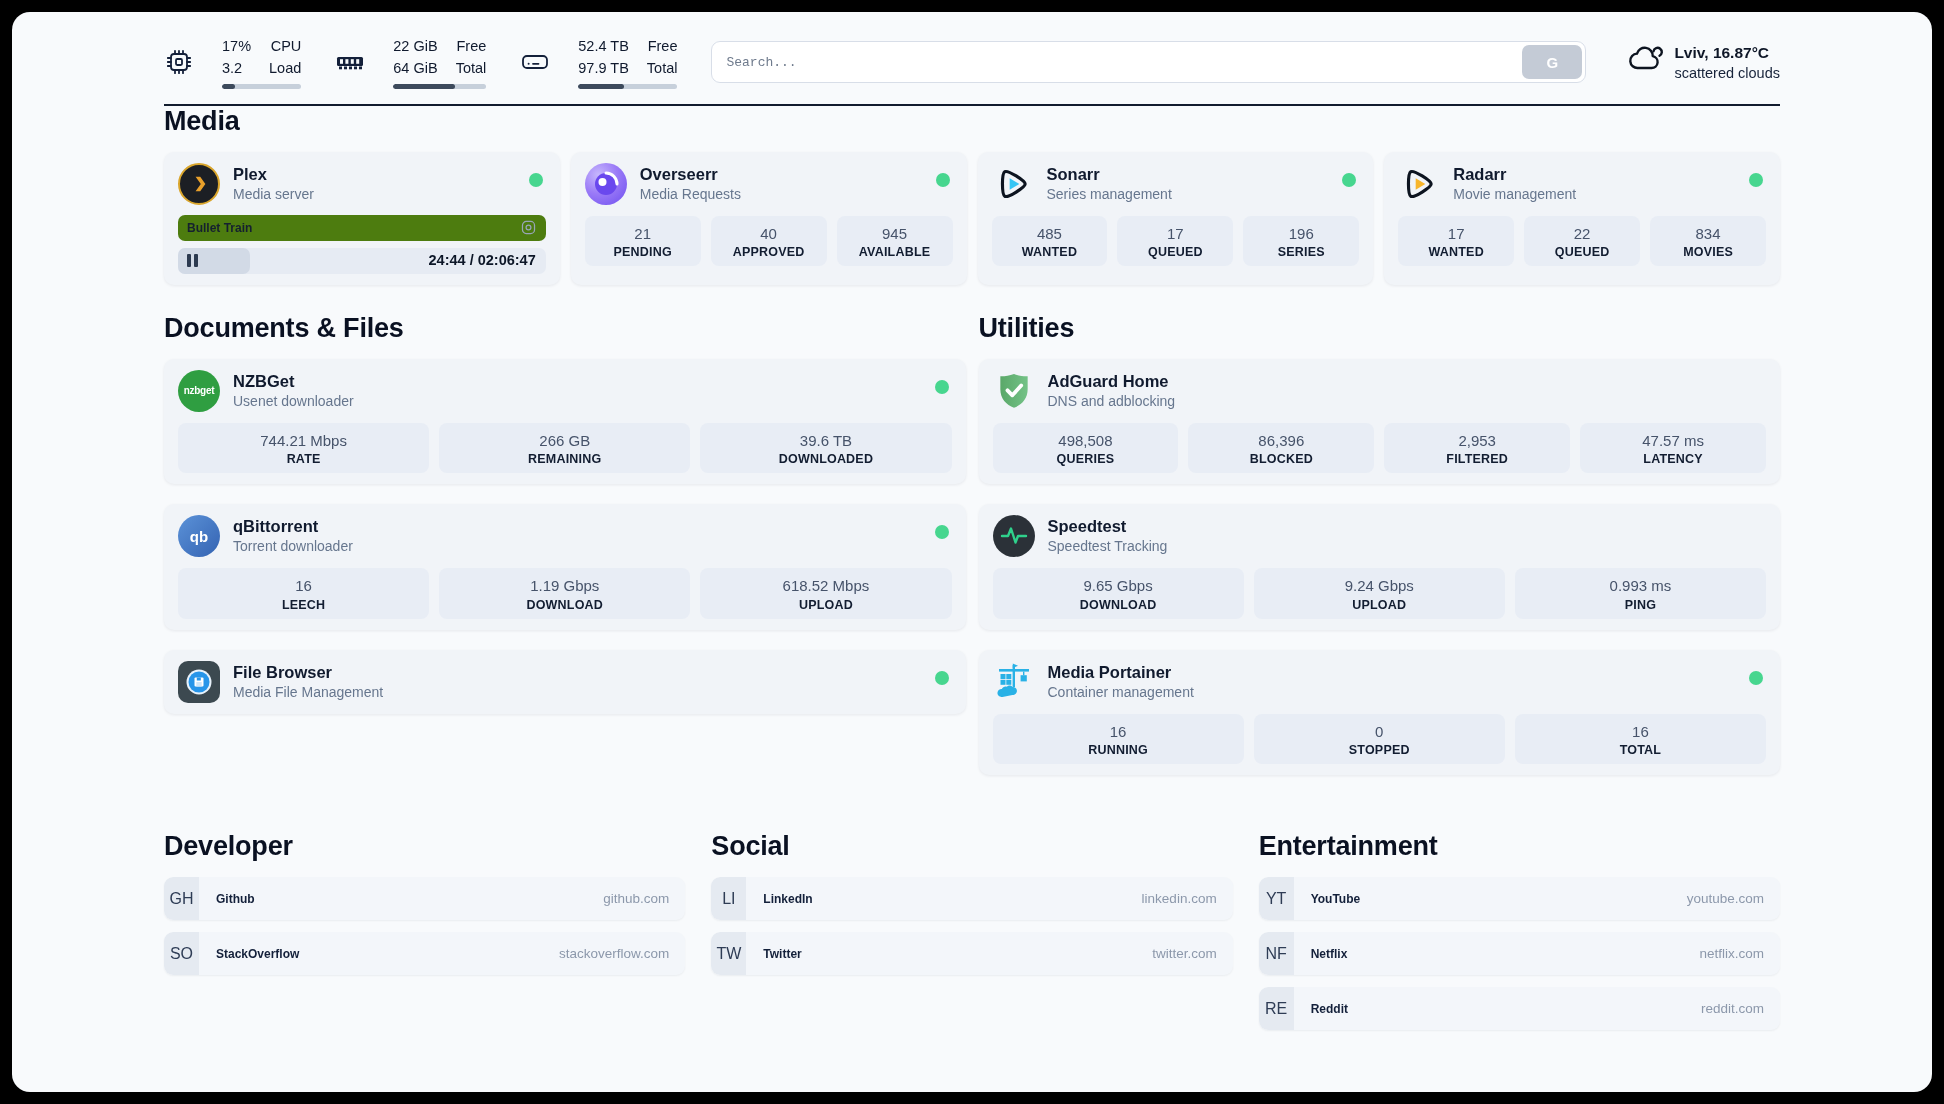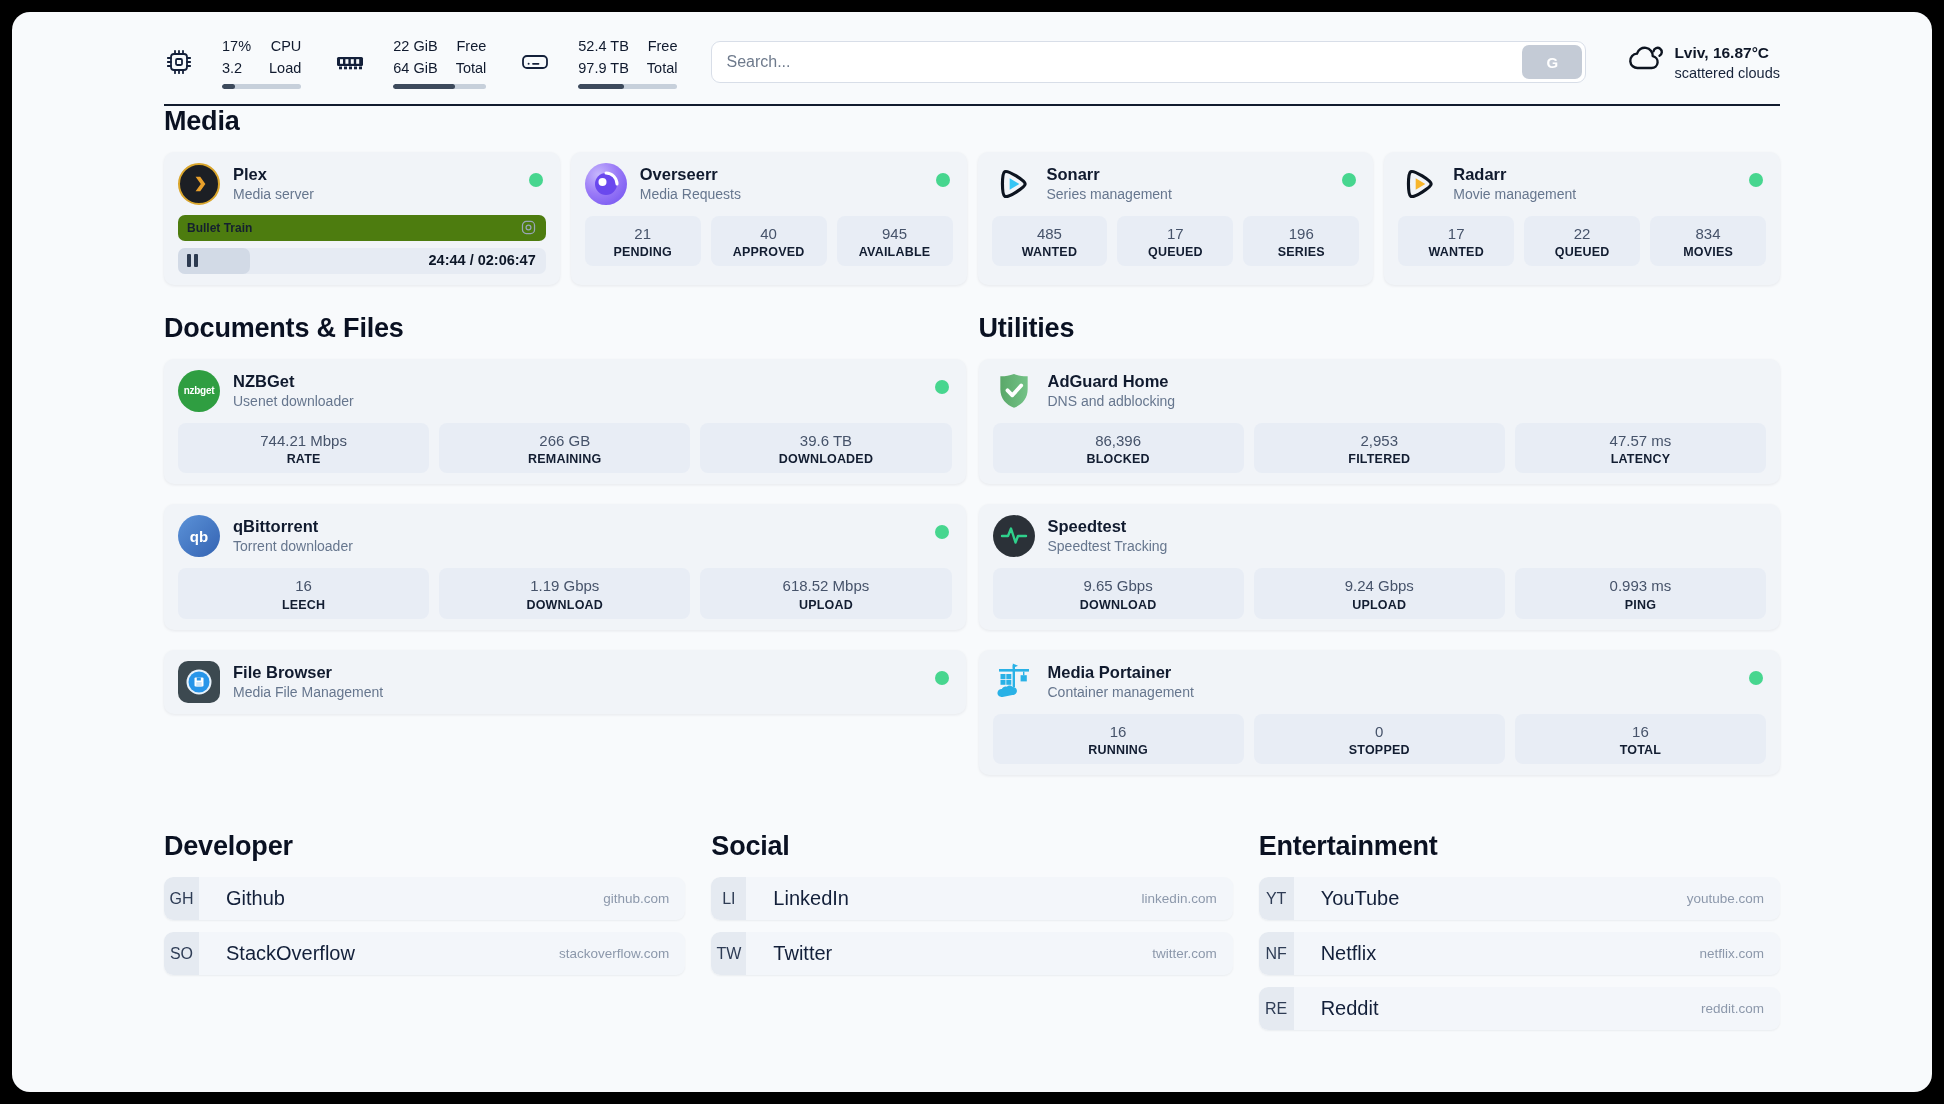--- a/index.html
+++ b/index.html
@@ -13,21 +13,21 @@
   .res svg{display:block;flex:none;}
   .res-body{display:flex;flex-direction:column;}
   .res-rows{display:flex;justify-content:space-between;gap:18px;font-size:14.5px;font-weight:500;color:#101a2e;line-height:1.5;}
   .res-col span{display:block;white-space:nowrap;}
   .res-col.labs{text-align:right;}
   .track{margin-top:4px;height:5px;border-radius:3px;background:#c7d0db;overflow:hidden;}
   .fill{height:100%;border-radius:3px;background:#3d4a5c;}
 
   .search{flex:1;position:relative;margin-right:42px;}
   .search input{width:100%;height:42px;box-sizing:border-box;border:1px solid #d8dee8;border-radius:9px;background:#fff;
-        padding:0 78px 0 14px;font-size:16px;color:#0e1627;outline:none;font-family:Liberation Sans, sans-serif;}
+        padding:0 78px 0 14px;font-size:13px;color:#0e1627;outline:none;font-family:Liberation Mono, monospace;}
   .search input::placeholder{color:#6e7a8c;}
   .gbtn{position:absolute;right:4px;top:4px;width:60px;height:34px;border:none;border-radius:7px;background:#c4cbd6;
         color:#fff;font-size:15px;font-weight:600;font-family:inherit;cursor:pointer;display:flex;align-items:center;justify-content:center;}
   .weather{display:flex;align-items:flex-start;gap:6px;}
   .w1{font-size:15.5px;font-weight:600;color:#0e1627;line-height:1.45;}
   .w2{font-size:14.5px;color:#17233a;line-height:1.3;}
 
   .divider{margin-top:15px;border-bottom:2px solid #121c2e;}
 
   
@@ -61,21 +61,21 @@
   .columns{display:grid;grid-template-columns:1fr 1fr;gap:13px;margin-top:28px;align-items:start;}
   .stack{display:flex;flex-direction:column;gap:20px;}
 
   
   .bottom{display:grid;grid-template-columns:1fr 1fr 1fr;gap:26px;margin-top:56px;}
   .bm-list{display:flex;flex-direction:column;gap:12px;}
   .bm{display:flex;align-items:center;height:43px;background:#f3f6fa;border-radius:9px;overflow:hidden;
       text-decoration:none;box-shadow:0 1px 2px rgba(20,30,50,.06);cursor:pointer;}
   .ab{width:35px;align-self:stretch;background:#e5eaf1;display:flex;align-items:center;justify-content:center;
       font-size:16px;color:#2e3c55;font-weight:500;border-radius:9px 0 0 9px;}
-  .nm{font-size:20px;color:#13203a;padding-left:27px;font-weight:400;}
+  .nm{font-size:12px;color:#13203a;padding-left:17px;font-weight:700;}
   .dm{margin-left:auto;padding-right:16px;font-size:13.5px;color:#8c98ab;}
 
   
   .icon-plex{background:#1c1f24;border:2px solid #d9a52c;}
   .icon-ov{background:radial-gradient(circle at 32% 28%,#c7b8fd 0%,#9b7bf7 45%,#6d4df0 100%);}
   .icon-plain{background:transparent;border-radius:0;}
   .icon-nzb{background:#2f9e41;color:#fff;font-size:10px;font-weight:700;letter-spacing:-.3px;}
   .icon-qb{background:linear-gradient(135deg,#5b92d8,#3463b2);color:#fff;font-size:15px;font-weight:700;}
   .icon-fb{border-radius:10px;background:#3c4950;}
   .icon-speed{background:#2b3138;}
@@ -407,20 +407,24 @@
                 <path d="M8.1 11.6 11 14.6l5.3-5.9" stroke="#fff" stroke-width="2.3" fill="none" stroke-linecap="round" stroke-linejoin="round"></path>
               </svg>
             </div>
             <div class="titles">
               <div class="t">AdGuard Home</div>
               <div class="s">DNS and adblocking</div>
             </div>
           </div>
           <div class="stats">
             <div class="stat">
+              <div class="v">498,508</div>
+                <div class="l">QUERIES</div>
+            </div>
+            <div class="stat">
               <div class="v">86,396</div>
                 <div class="l">BLOCKED</div>
             </div>
             <div class="stat">
               <div class="v">2,953</div>
                 <div class="l">FILTERED</div>
             </div>
             <div class="stat">
               <div class="v">47.57 ms</div>
                 <div class="l">LATENCY</div>

